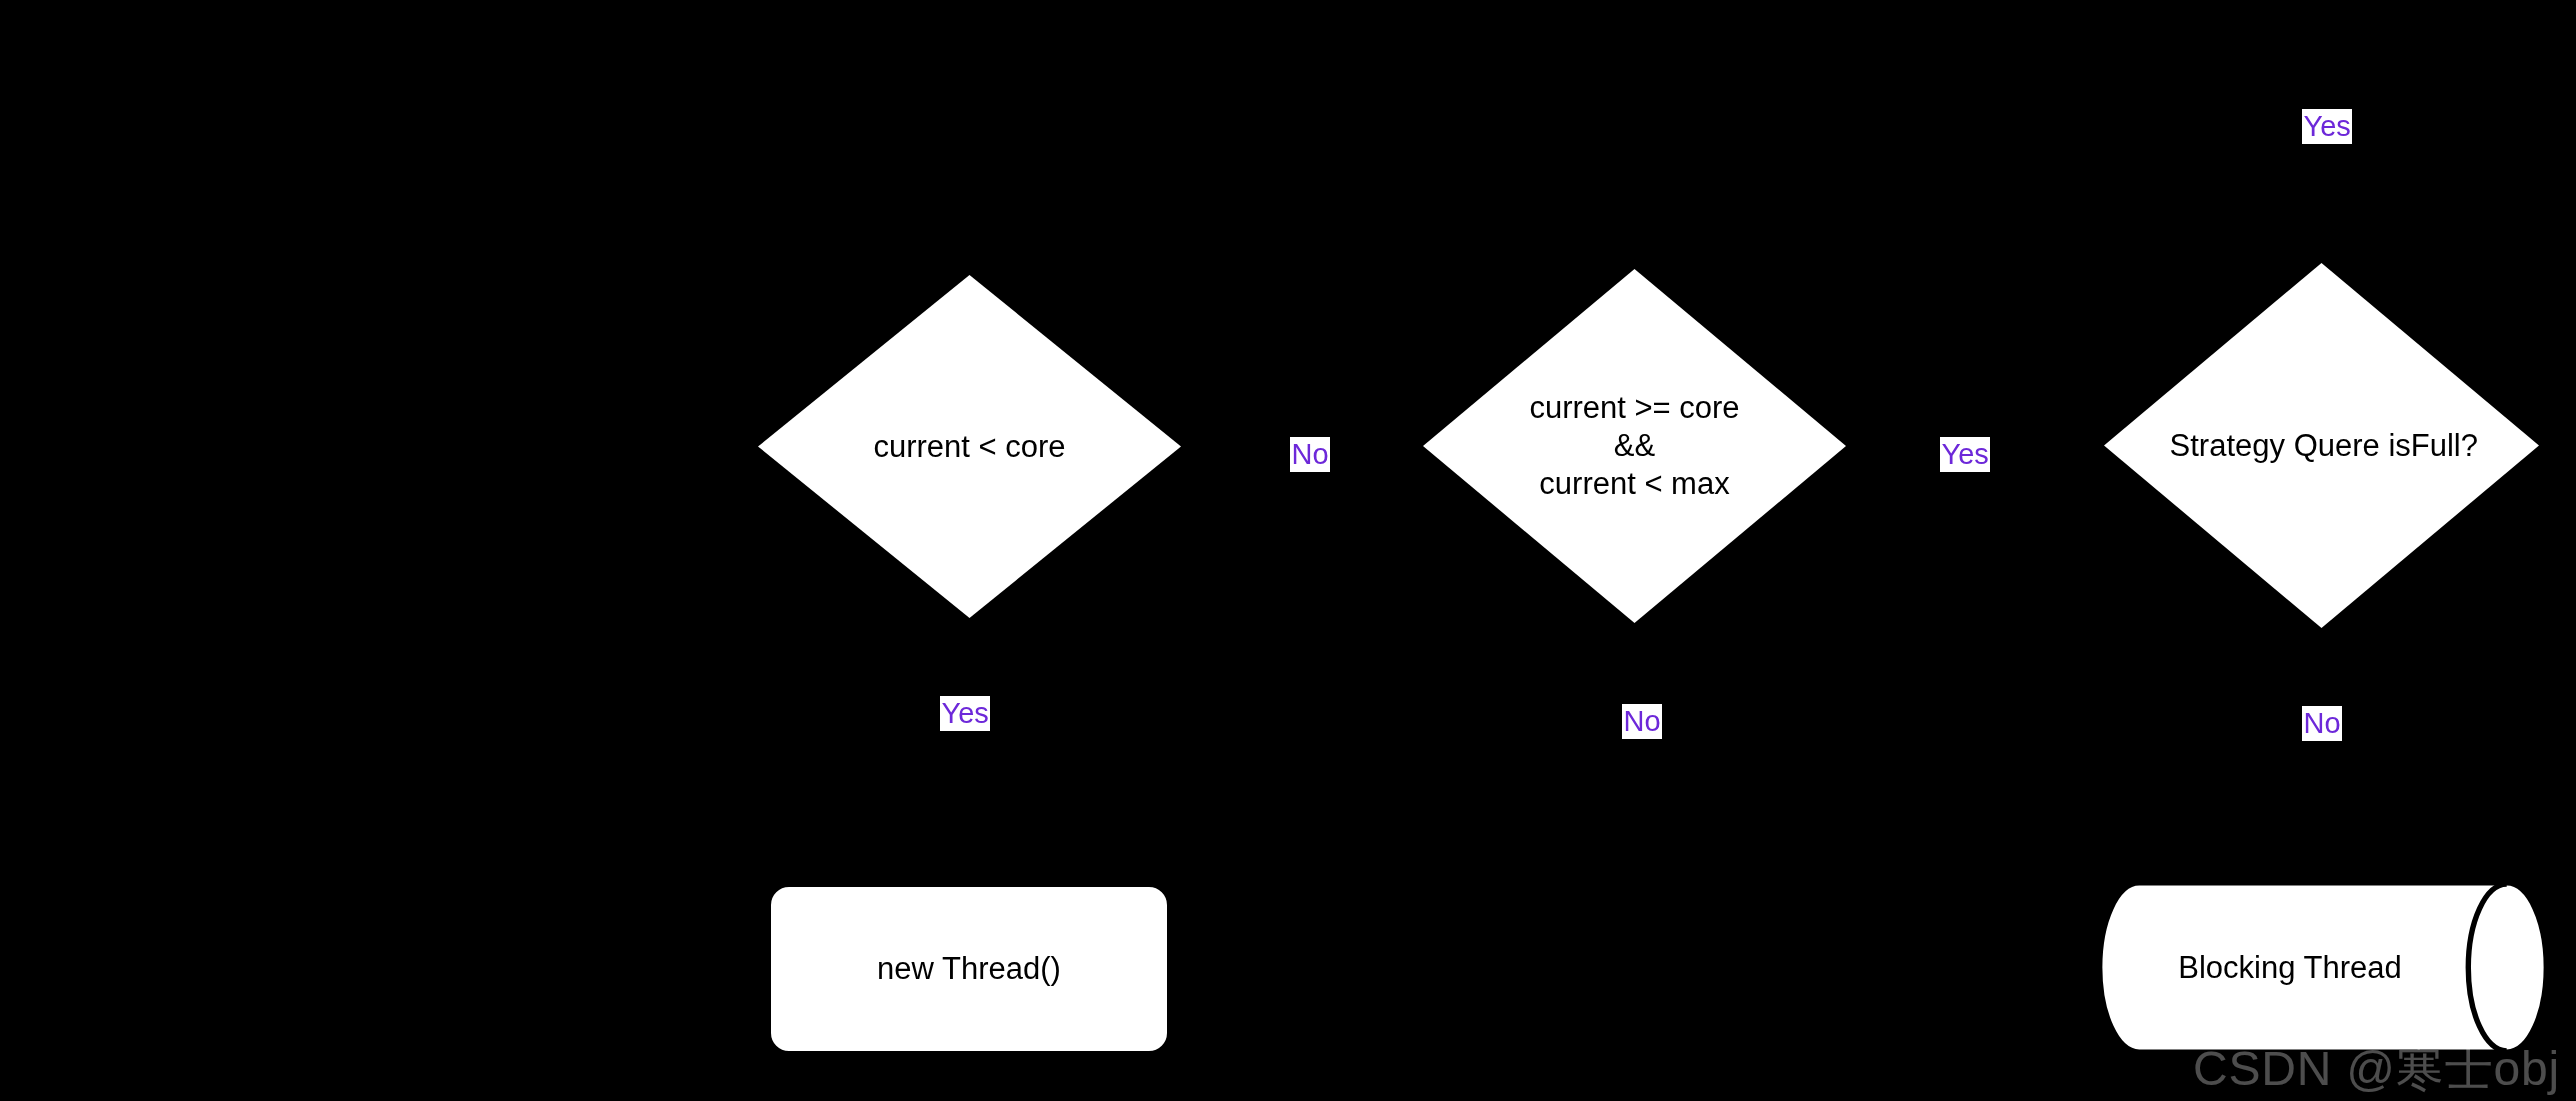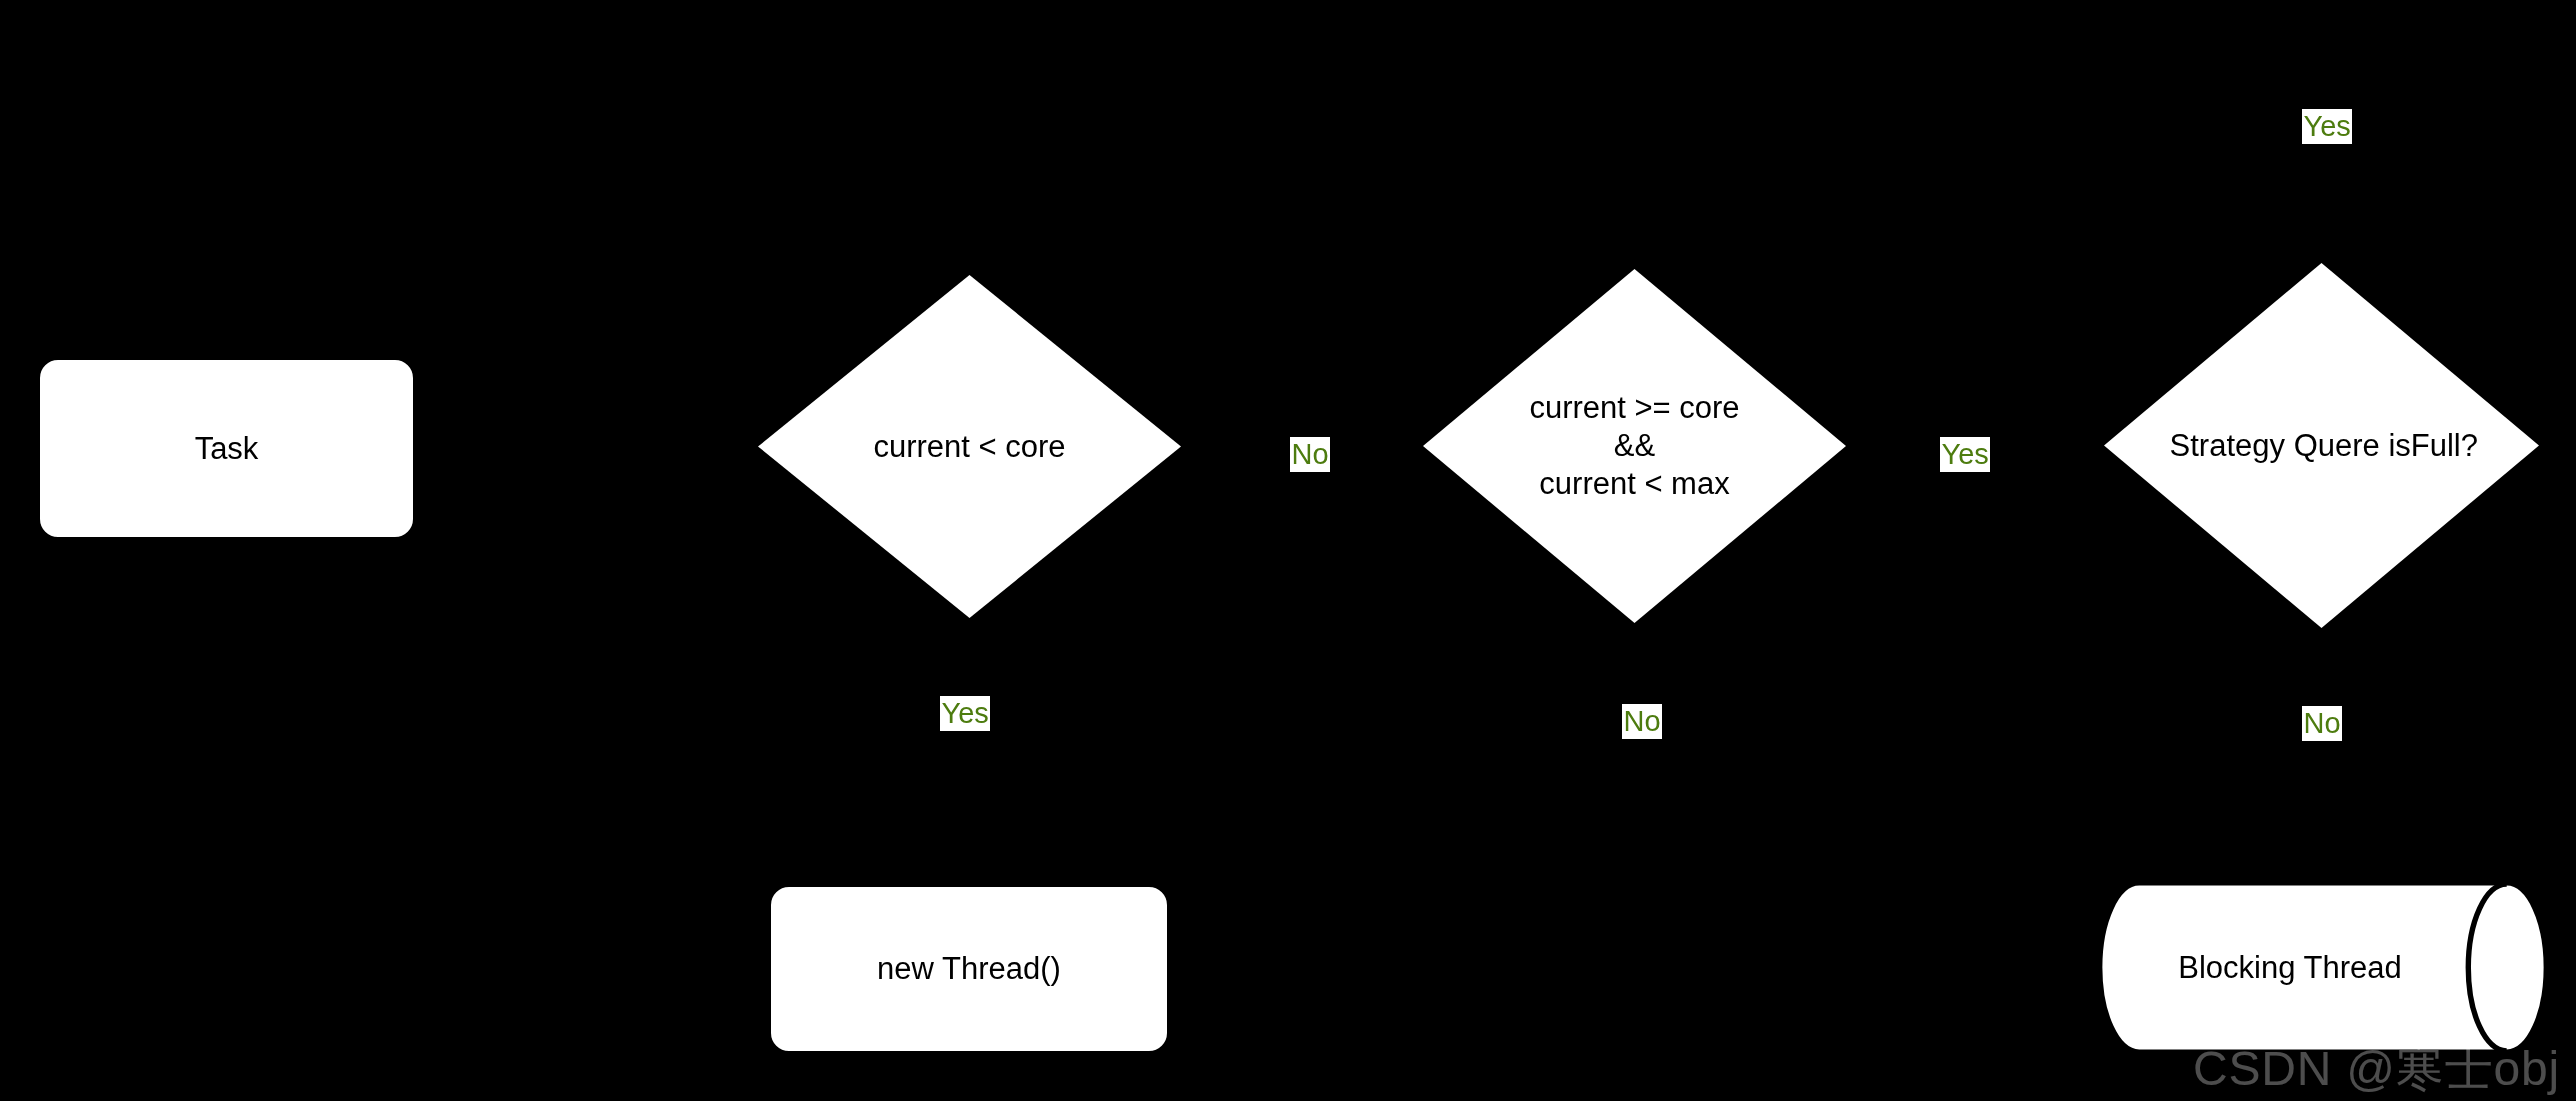--- a/index.html
+++ b/index.html
@@ -79,21 +79,21 @@
     z-index: 2;
     padding-right: 66px;
     box-sizing: border-box;
     white-space: nowrap;
   }
 
   
   .edge-label {
     position: absolute;
     background: #ffffff;
-    color: #4d7c0f;
+    color: #6d28d9;
     font-size: 29px;
     line-height: 1.05;
     padding: 1.5px 1.5px 3.1px 1.5px;
     white-space: nowrap;
   }
 
   
   .connectors {
     position: absolute;
     left: 0;
@@ -131,23 +131,20 @@
     <g fill="#000000">
       <path d="M 985 580 L 955 562 L 955 598 Z"></path>
       <path d="M 1860 580 L 1830 562 L 1830 598 Z"></path>
       <path d="M 2735 580 L 2705 562 L 2705 598 Z"></path>
       <path d="M 1260 1150 L 1242 1120 L 1278 1120 Z"></path>
       <path d="M 2125 1150 L 2107 1120 L 2143 1120 Z"></path>
       <path d="M 3020 1150 L 3002 1120 L 3038 1120 Z"></path>
     </g>
   </svg>
 
-  <div class="rbox" style="left:38px; top:358px; width:377px; height:181px;">
-    <span>Task</span>
-  </div>
 
   <div class="diamond-wrap" style="left:758px; top:275px; width:423px; height:343px;">
     <div class="diamond-shape"></div>
     <div class="diamond-label">current &lt; core</div>
   </div>
 
   <div class="diamond-wrap" style="left:1423px; top:269px; width:423px; height:354px;">
     <div class="diamond-shape"></div>
     <div class="diamond-label">
       <div>current &gt;= core</div>

